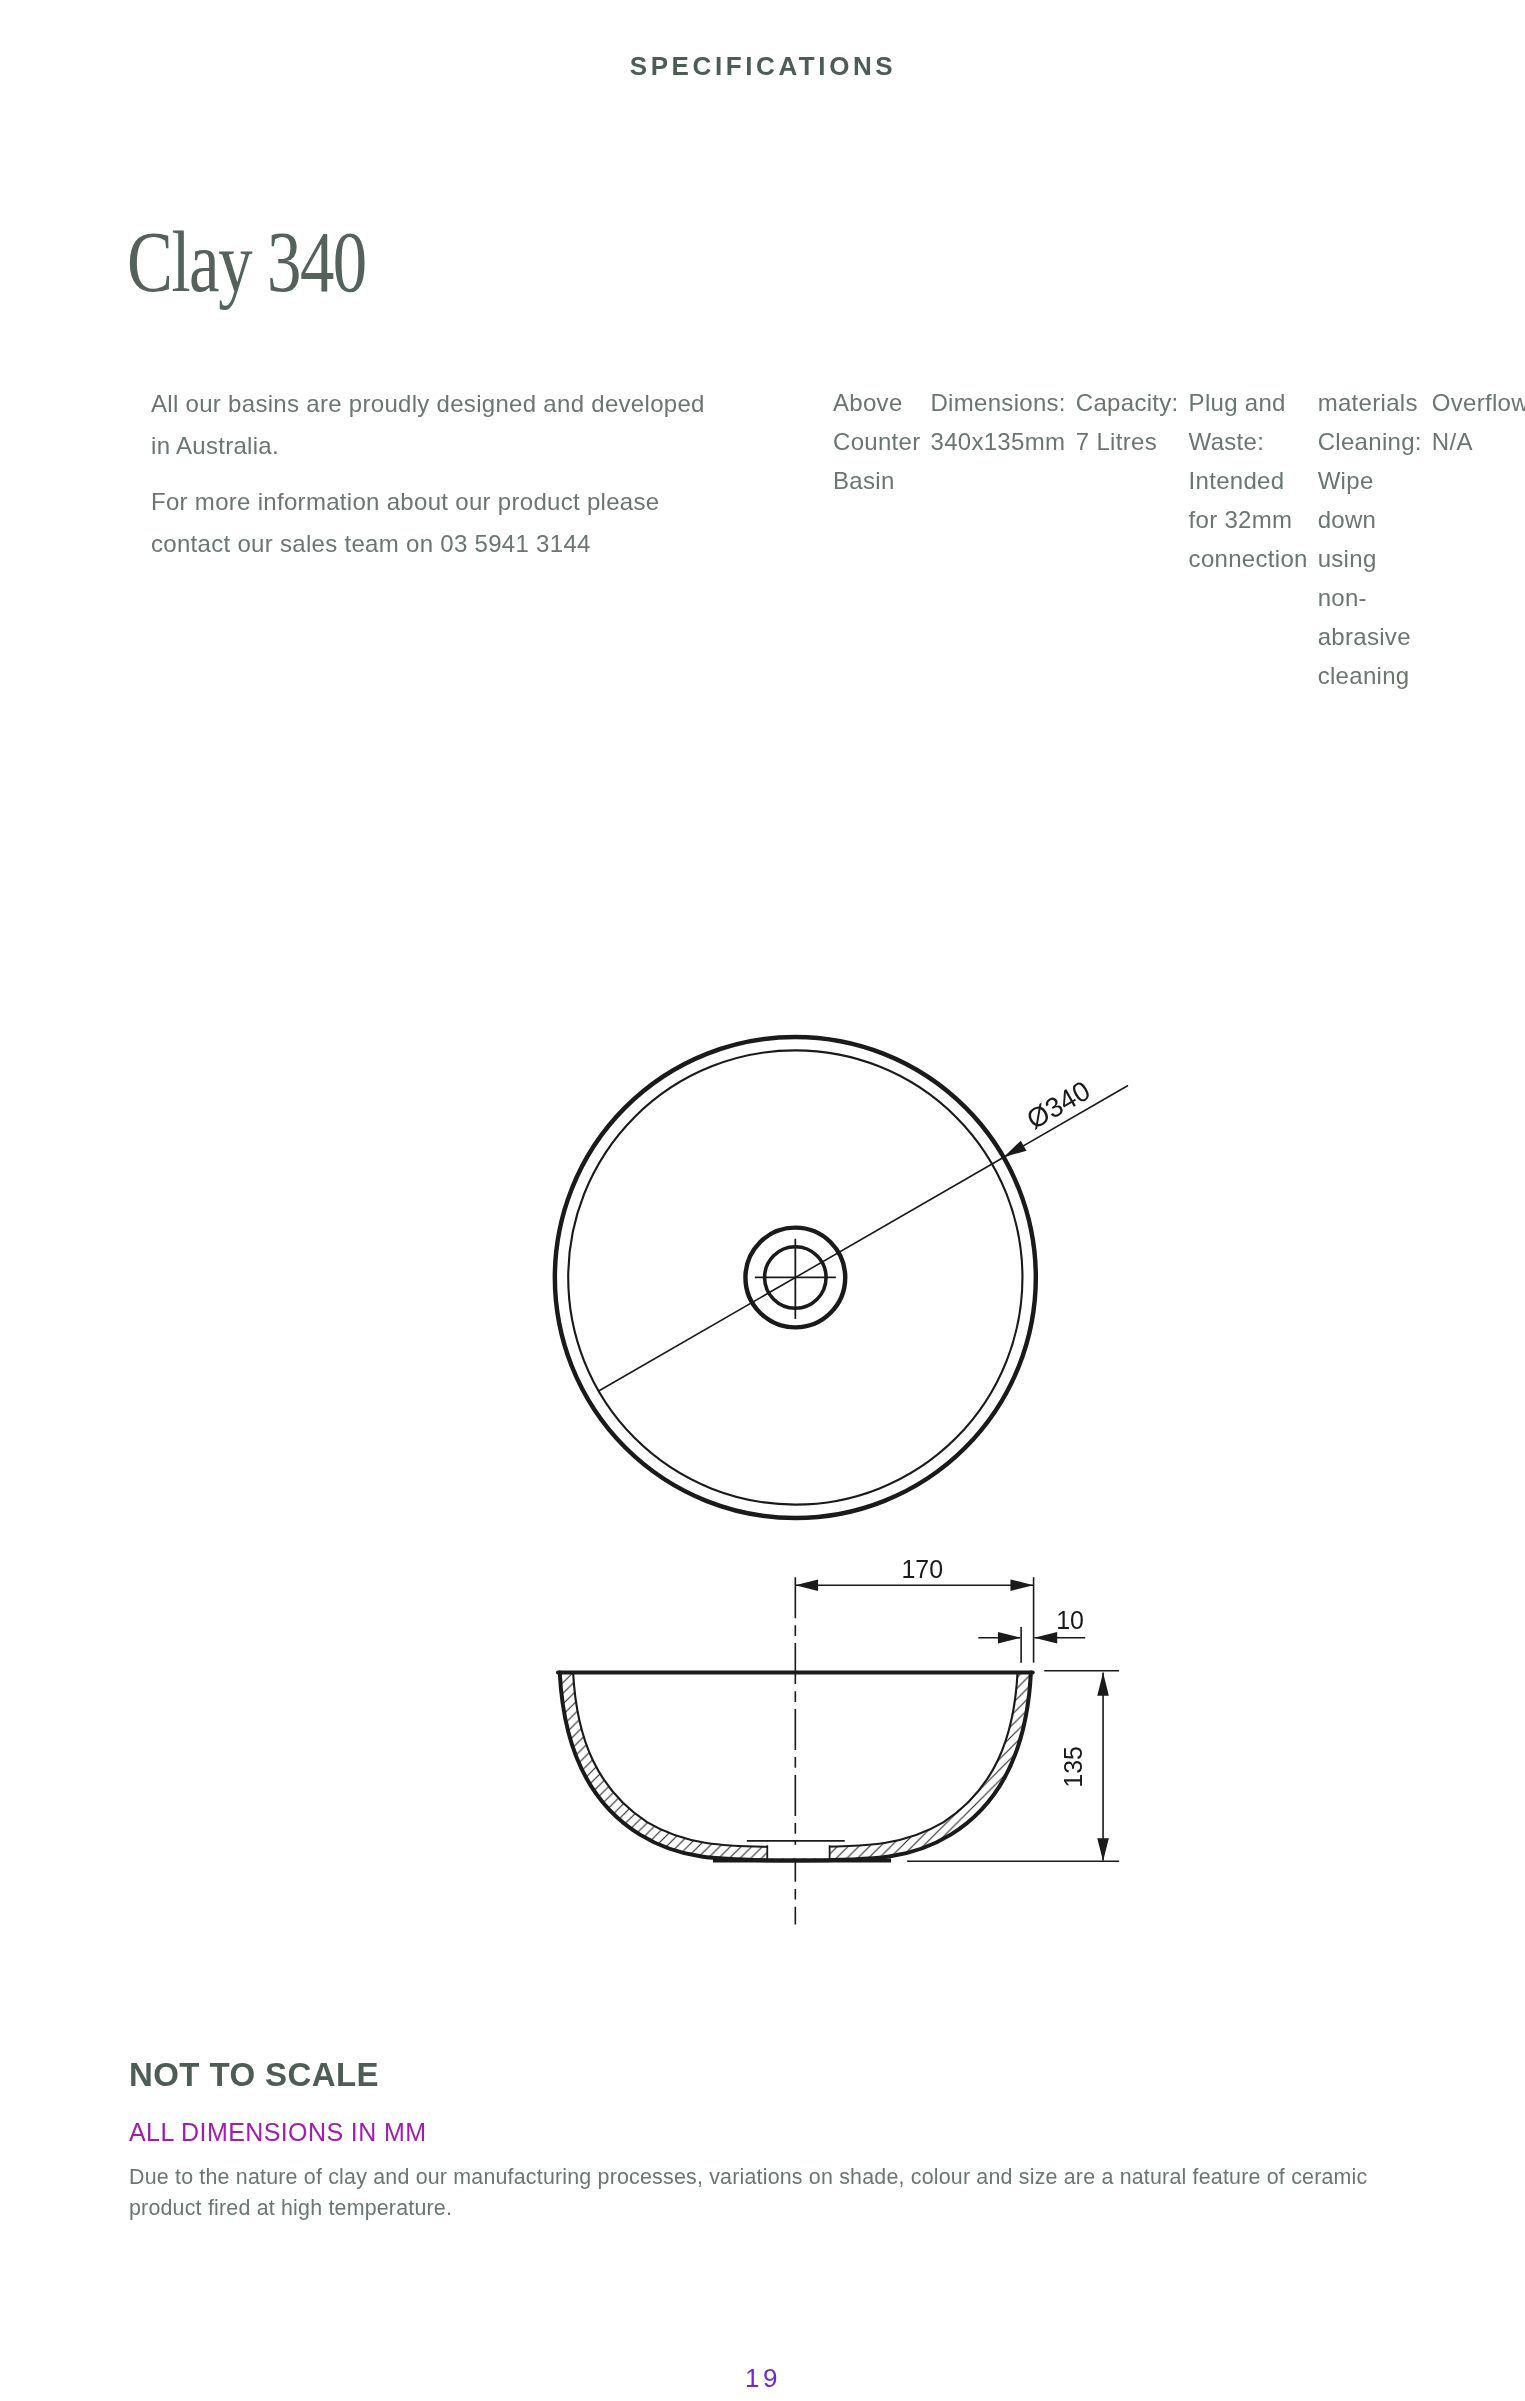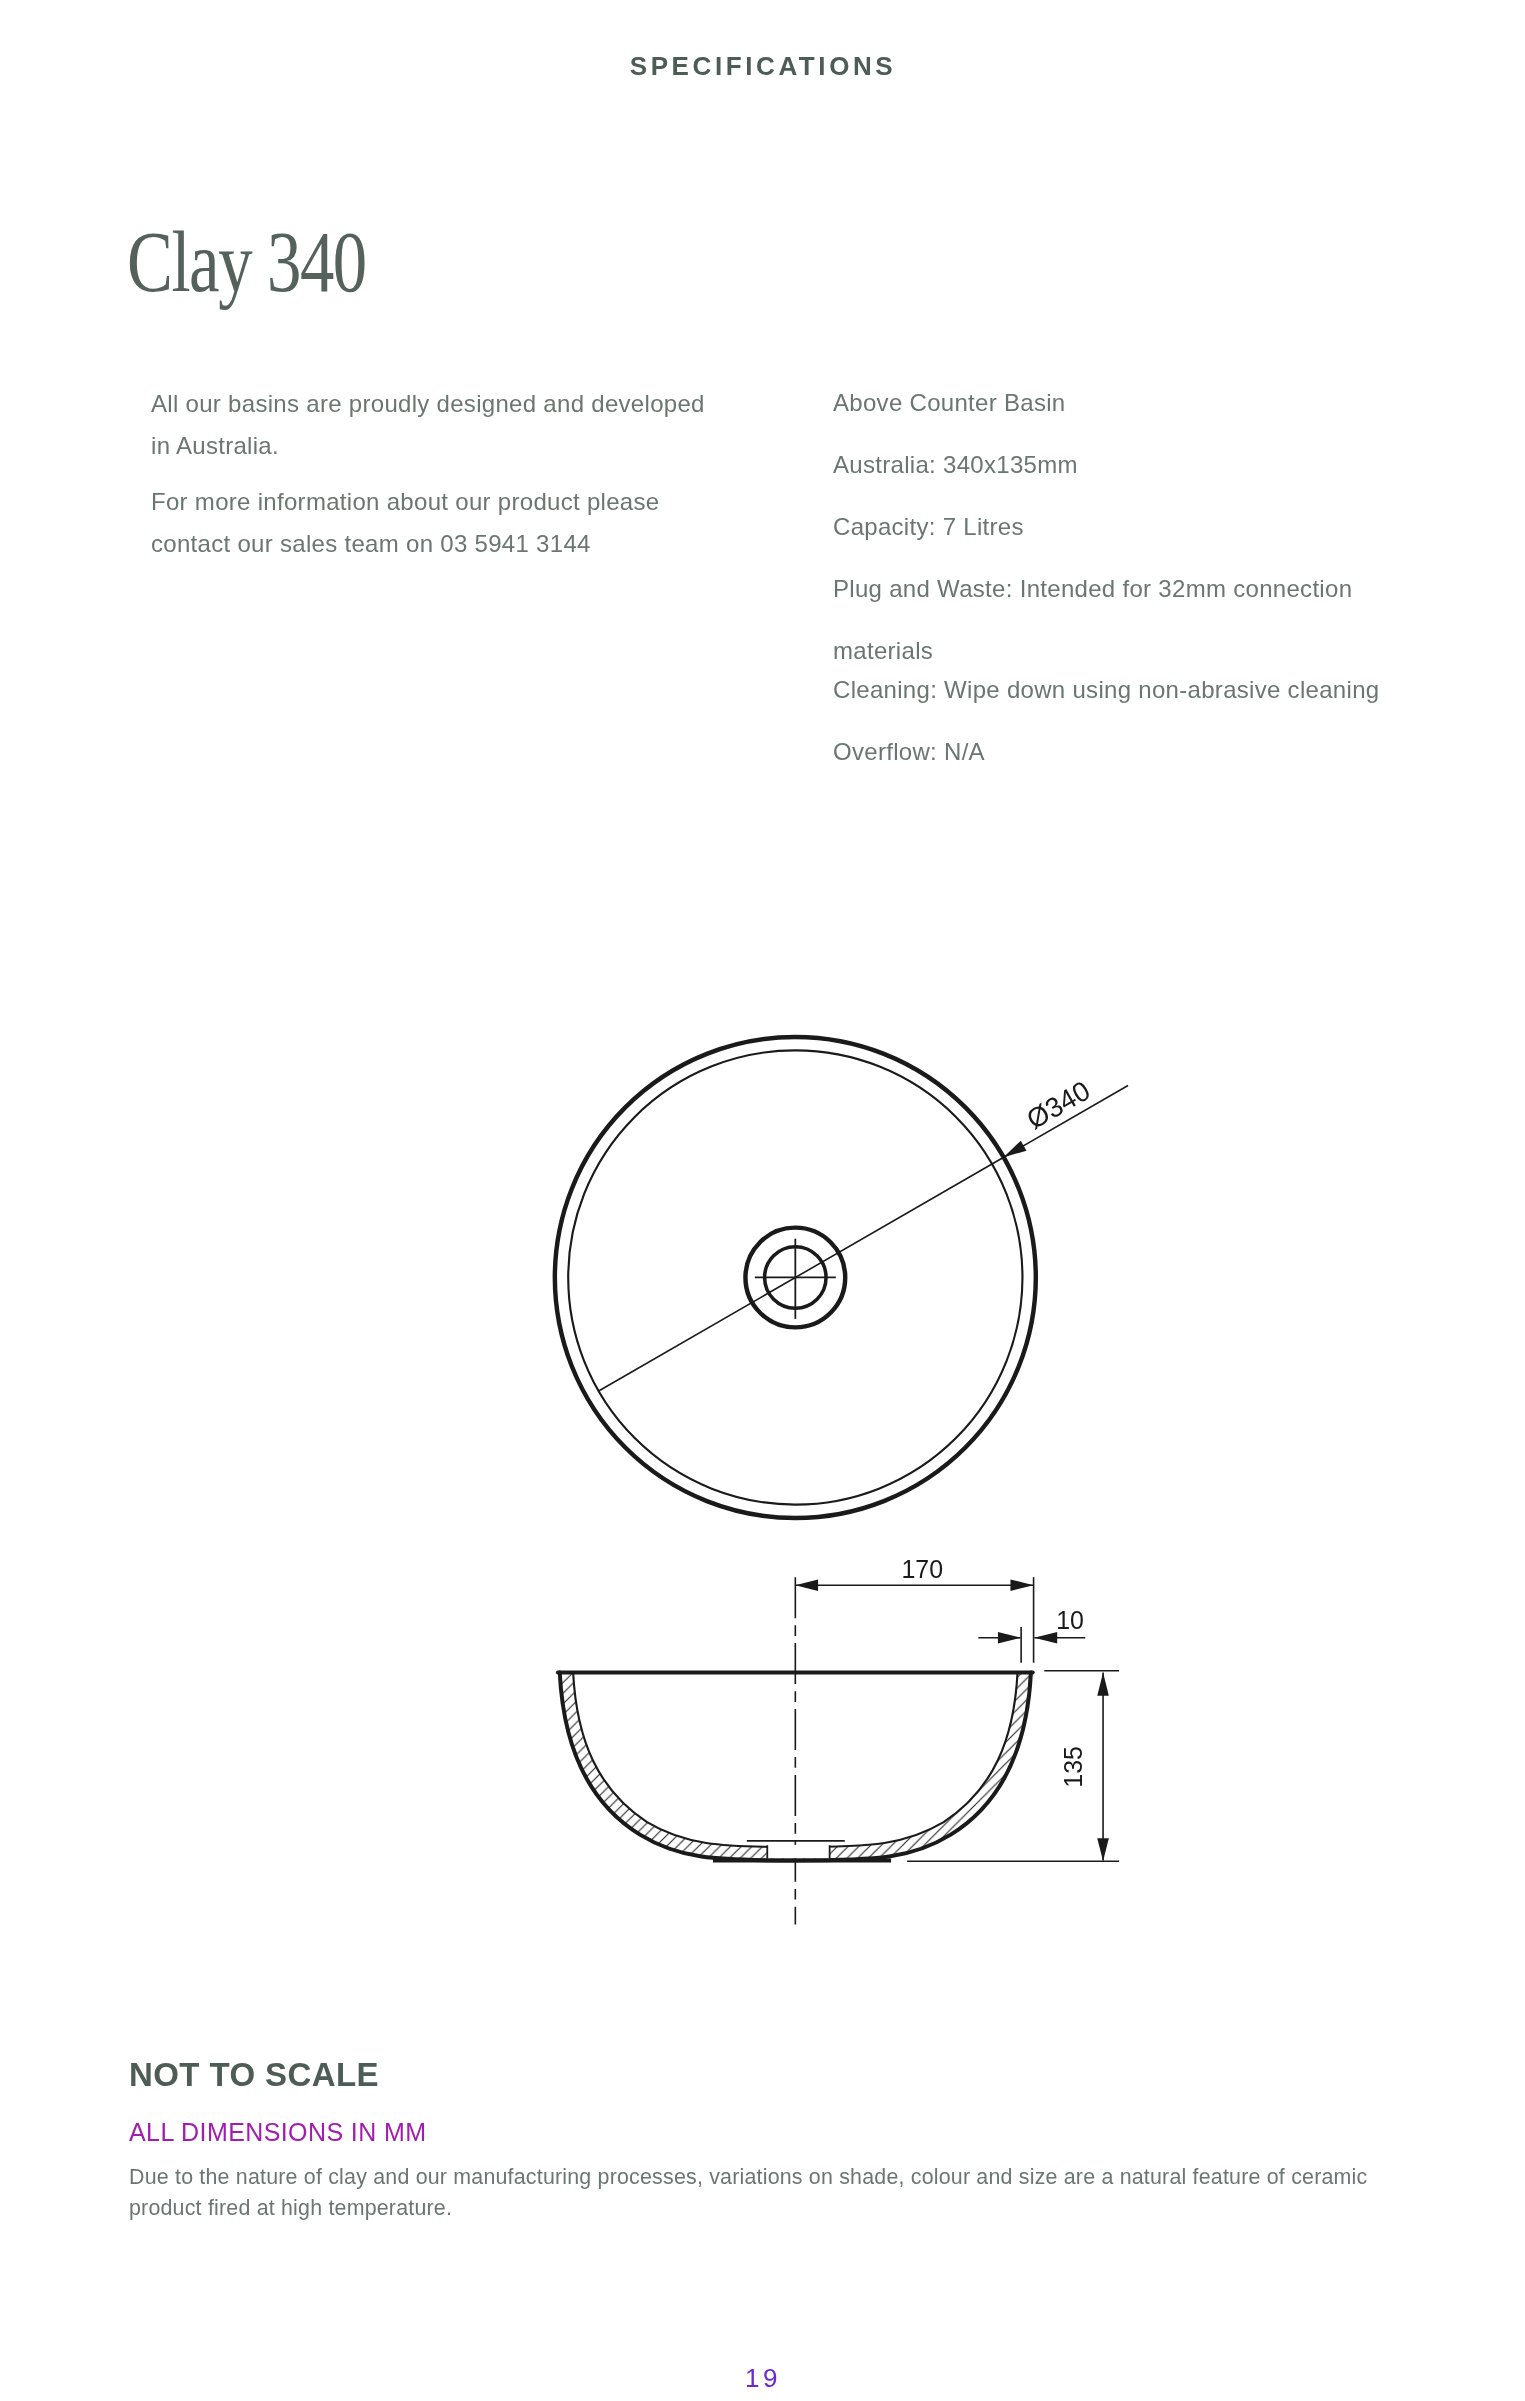--- a/index.html
+++ b/index.html
@@ -26,21 +26,21 @@
     white-space:nowrap;
   }
   .intro{
     position:absolute;left:129px;top:383px;width:677px;
     font-size:24px;line-height:42px;color:#6a7670;letter-spacing:0.3px;margin-left:22px;
   }
   .intro .para + .para{margin-top:14.3px;}
   .specs{
     position:absolute;left:833px;top:383px;width:606px;
     font-size:24px;line-height:39px;color:#6a7670;letter-spacing:0.3px;
-    display:flex;flex-direction:column;gap:23px;
+    display:flex;flex-direction:row;gap:10px;
   }
   .drawing-wrap{
     position:absolute;left:481px;top:927px;width:740px;height:1051px;
   }
   .footer-notes{position:absolute;left:129px;top:2060px;}
   .scale-note{
     font-size:33px;font-weight:bold;color:#4d5c55;letter-spacing:0.4px;line-height:30px;
   }
   .units-note{
     margin-top:27px;
@@ -78,21 +78,21 @@
       <div>For more information about our product please</div>
       <div>contact our sales team on 03 5941 3144</div>
     </div>
   </div>
 
   <div class="specs">
     <div class="spec-item">
       <div>Above Counter Basin</div>
     </div>
     <div class="spec-item">
-      <div>Australia: 340x135mm</div>
+      <div>Dimensions: 340x135mm</div>
     </div>
     <div class="spec-item">
       <div>Capacity: 7 Litres</div>
     </div>
     <div class="spec-item">
       <div>Plug and Waste: Intended for 32mm connection</div>
     </div>
     <div class="spec-item">
       <div>materials</div>
       <div>Cleaning: Wipe down using non-abrasive cleaning</div>

